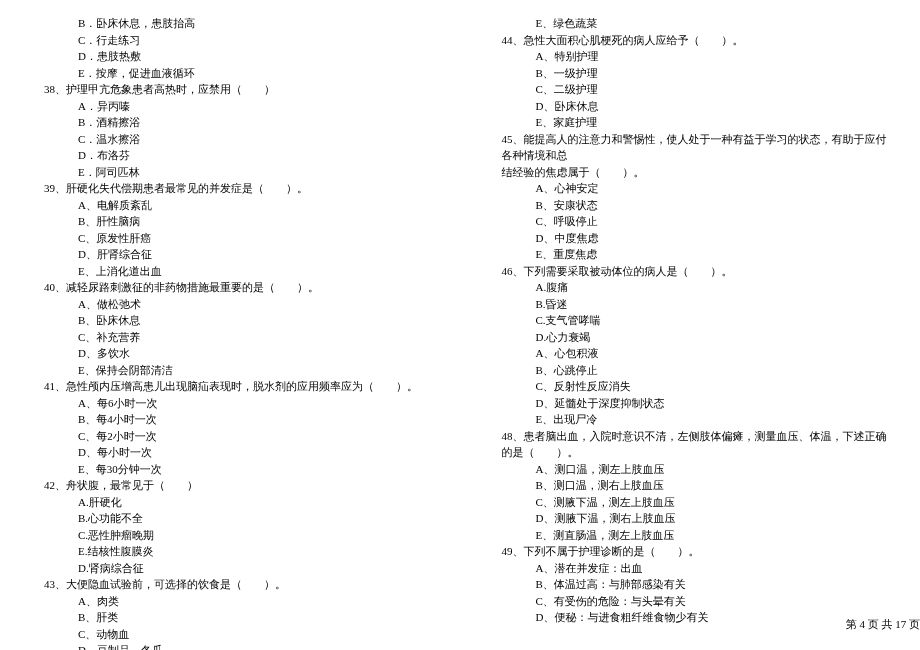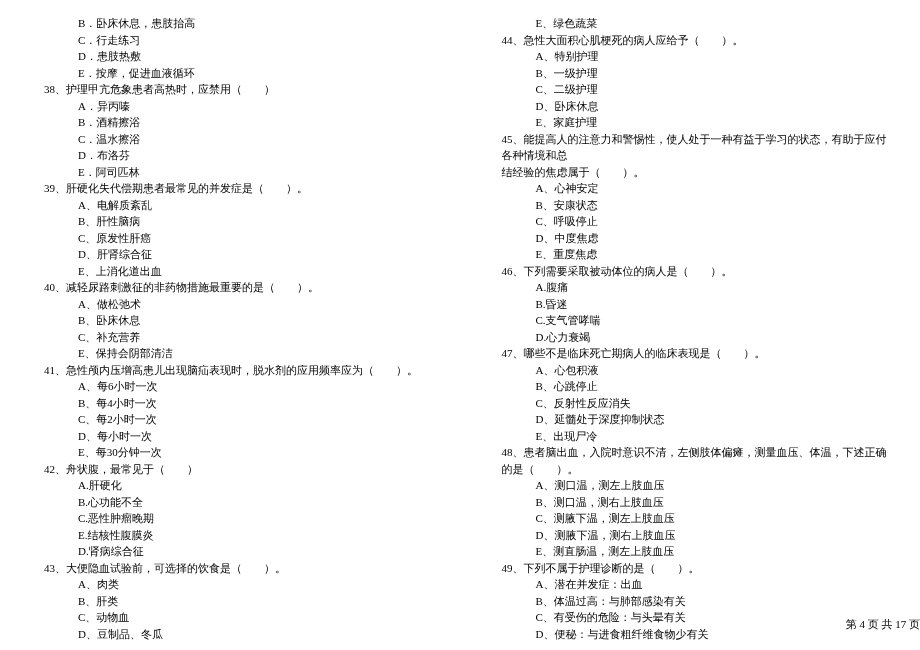--- a/index.html
+++ b/index.html
@@ -70,20 +70,21 @@
     <div class="option">A、电解质紊乱</div>
     <div class="option">B、肝性脑病</div>
     <div class="option">C、原发性肝癌</div>
     <div class="option">D、肝肾综合征</div>
     <div class="option">E、上消化道出血</div>
 
     <div class="question">40、减轻尿路刺激征的非药物措施最重要的是（　　）。</div>
     <div class="option">A、做松弛术</div>
     <div class="option">B、卧床休息</div>
     <div class="option">C、补充营养</div>
+    <div class="option">D、多饮水</div>
     <div class="option">E、保持会阴部清洁</div>
 
     <div class="question">41、急性颅内压增高患儿出现脑疝表现时，脱水剂的应用频率应为（　　）。</div>
     <div class="option">A、每6小时一次</div>
     <div class="option">B、每4小时一次</div>
     <div class="option">C、每2小时一次</div>
     <div class="option">D、每小时一次</div>
     <div class="option">E、每30分钟一次</div>
 
     <div class="question">42、舟状腹，最常见于（　　）</div>
@@ -117,21 +118,20 @@
     <div class="option">C、呼吸停止</div>
     <div class="option">D、中度焦虑</div>
     <div class="option">E、重度焦虑</div>
 
     <div class="question">46、下列需要采取被动体位的病人是（　　）。</div>
     <div class="option">A.腹痛</div>
     <div class="option">B.昏迷</div>
     <div class="option">C.支气管哮喘</div>
     <div class="option">D.心力衰竭</div>
 
-    <div class="question">47、哪些不是临床死亡期病人的临床表现是（　　）。</div>
     <div class="option">A、心包积液</div>
     <div class="option">B、心跳停止</div>
     <div class="option">C、反射性反应消失</div>
     <div class="option">D、延髓处于深度抑制状态</div>
     <div class="option">E、出现尸冷</div>
 
     <div class="question">48、患者脑出血，入院时意识不清，左侧肢体偏瘫，测量血压、体温，下述正确的是（　　）。</div>
     <div class="option">A、测口温，测左上肢血压</div>
     <div class="option">B、测口温，测右上肢血压</div>
     <div class="option">C、测腋下温，测左上肢血压</div>

